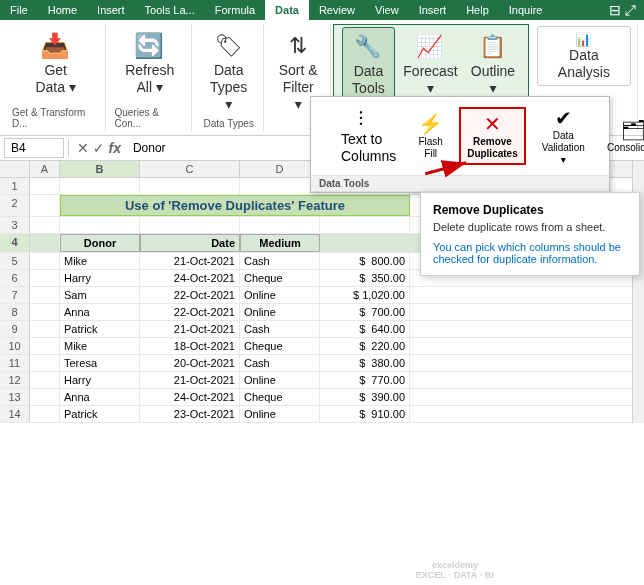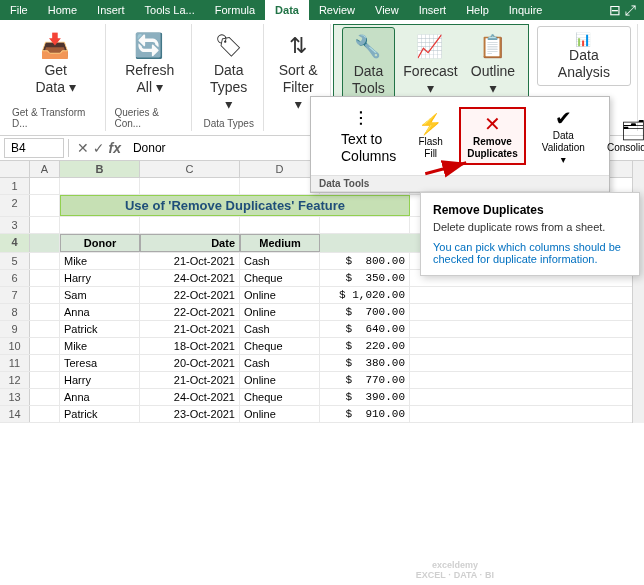--- a/index.html
+++ b/index.html
@@ -24,21 +24,21 @@
     .formula-icons { display: flex; gap: 4px; padding: 0 4px; color: #666; font-size: 14px; }
     .formula-input { flex: 1; border: none; outline: none; font-size: 12px; padding: 2px 4px; }
     .col-headers { display: flex; background: #f2f2f2; border-bottom: 1px solid #d0d0d0; }
     .row-num-header { width: 30px; min-width: 30px; border-right: 1px solid #d0d0d0; }
     .col-header { border-right: 1px solid #d0d0d0; text-align: center; font-size: 11px; color: #555; padding: 2px; font-weight: normal; }
     .spreadsheet-row { display: flex; border-bottom: 1px solid #e8e8e8; }
     .row-num { width: 30px; min-width: 30px; background: #f2f2f2; border-right: 1px solid #d0d0d0; text-align: center; font-size: 11px; color: #555; padding: 2px; }
     .cell { border-right: 1px solid #e8e8e8; padding: 2px 4px; font-size: 11px; overflow: hidden; white-space: nowrap; }
     .cell.header-cell { background: #d9e8d9; font-weight: bold; text-align: center; border: 1px solid #aaa; }
     .cell.title-cell { background: #c6e0b4; font-weight: bold; text-align: center; color: #1f4e79; font-size: 13px; }
-    .cell.money { text-align: right; font-family: Liberation Mono, monospace; }
+    .cell.money { text-align: right; }
 
     
     .tooltip-popup { position: absolute; background: #fff; border: 1px solid #ccc; box-shadow: 2px 2px 8px rgba(0,0,0,0.2); padding: 10px 12px; width: 220px; z-index: 100; font-size: 11px; }
     .tooltip-title { font-weight: bold; font-size: 12px; margin-bottom: 4px; }
     .tooltip-desc { color: #333; margin-bottom: 8px; }
     .tooltip-detail { color: #0070c0; font-size: 11px; }
 
     
     .watermark { position: absolute; bottom: 2px; right: 2px; font-size: 9px; color: #aaa; font-weight: bold; }
   </style>

